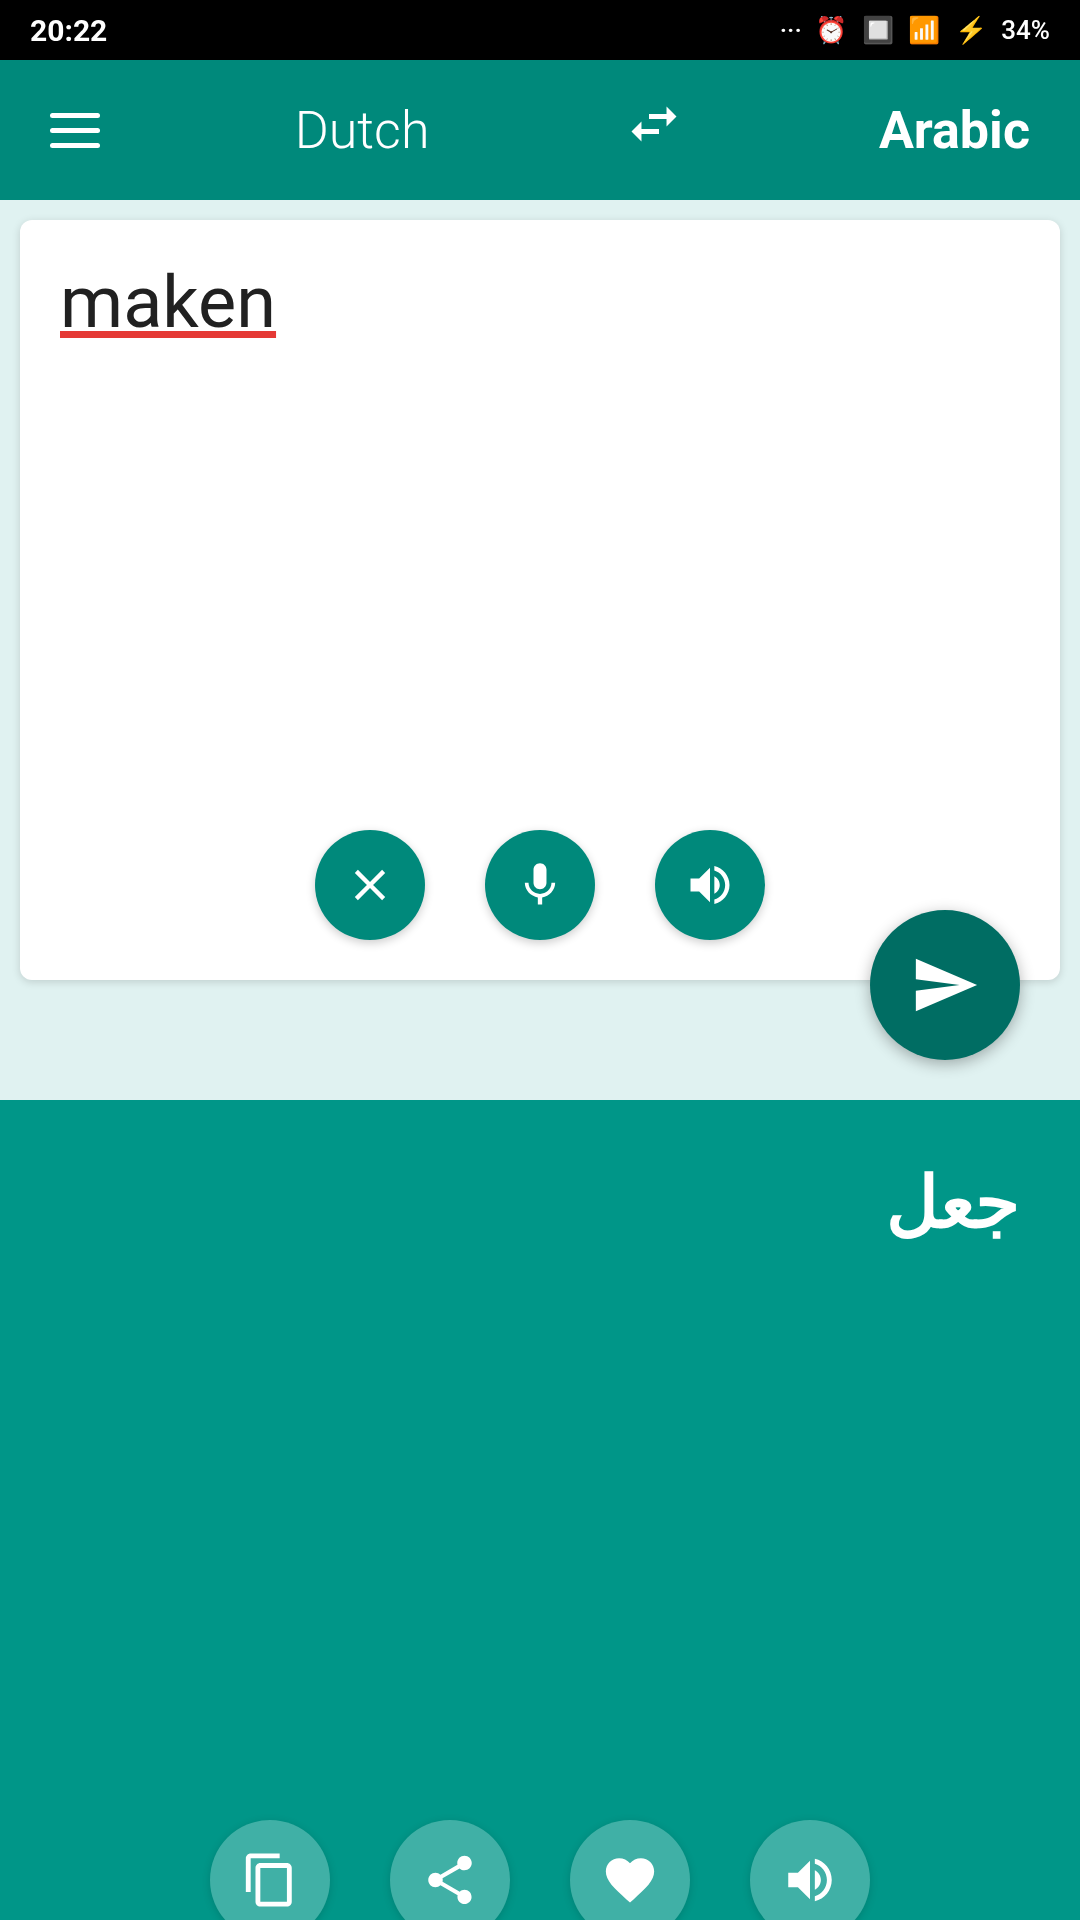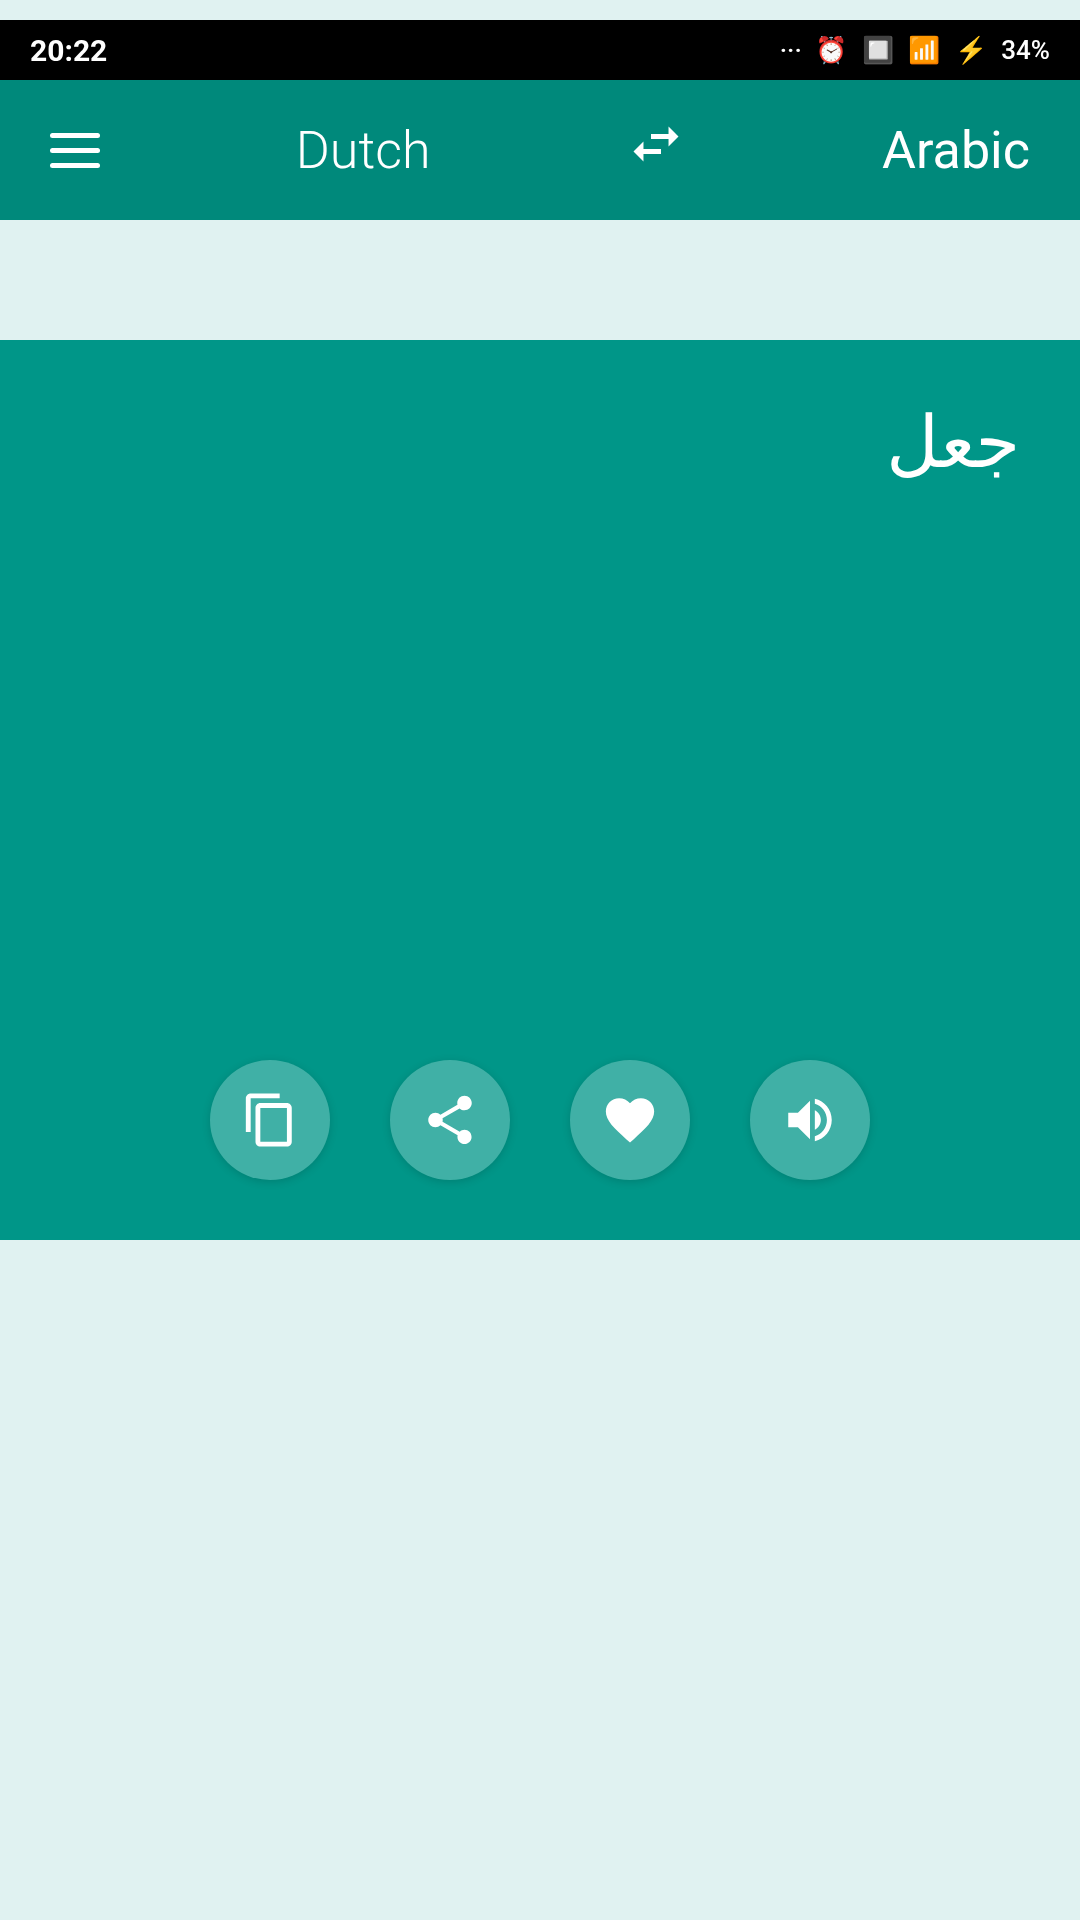--- a/index.html
+++ b/index.html
@@ -21,21 +21,20 @@
     .status-bar {
       background: #000;
       height: 60px;
       display: flex;
       align-items: center;
       justify-content: space-between;
       padding: 0 30px;
       color: #fff;
       font-size: 28px;
       font-weight: 500;
-      margin-top: 20px;
     }
 
     .status-bar-left {
       font-size: 30px;
       font-weight: bold;
     }
 
     .status-bar-right {
       display: flex;
       align-items: center;
@@ -79,21 +78,21 @@
 
     .header-swap-icon {
       color: #fff;
       font-size: 52px;
       cursor: pointer;
     }
 
     .header-lang-target {
       color: #fff;
       font-size: 52px;
-      font-weight: 400;
+      font-weight: 700;
       cursor: pointer;
     }
 
     
     .input-section {
       background: #fff;
       margin: 20px 20px 0 20px;
       border-radius: 12px;
       padding: 40px 40px 30px 40px;
       position: relative;
@@ -172,21 +171,21 @@
       height: 900px;
       display: flex;
       flex-direction: column;
       align-items: flex-end;
       padding: 60px 60px 0 40px;
     }
 
     .output-text {
       font-size: 72px;
       color: #fff;
-      font-weight: 400;
+      font-weight: 700;
       font-family: Arial, sans-serif;
       direction: rtl;
     }
 
     .output-controls {
       position: absolute;
       bottom: 60px;
       left: 0;
       right: 0;
       display: flex;
@@ -249,20 +248,49 @@
   <span class="header-swap-icon">
     <svg viewBox="0 0 24 24" width="60" height="60" fill="white">
       <path d="M6.99 11L3 15l3.99 4v-3H14v-2H6.99v-3zM21 9l-3.99-4v3H10v2h7.01v3L21 9z"></path>
     </svg>
   </span>
   <span class="header-lang-target">Arabic</span>
 </div>
 
 <div class="main-content">
 
+  <div class="input-wrapper">
+    <div class="input-section">
+      <div class="input-text">maken</div>
+
+      <div class="input-controls">
+        <button class="control-btn">
+          <svg viewBox="0 0 24 24">
+            <path d="M19 6.41L17.59 5 12 10.59 6.41 5 5 6.41 10.59 12 5 17.59 6.41 19 12 13.41 17.59 19 19 17.59 13.41 12z"></path>
+          </svg>
+        </button>
+        <button class="control-btn">
+          <svg viewBox="0 0 24 24">
+            <path d="M12 14c1.66 0 2.99-1.34 2.99-3L15 5c0-1.66-1.34-3-3-3S9 3.34 9 5v6c0 1.66 1.34 3 3 3zm5.3-3c0 3-2.54 5.1-5.3 5.1S6.7 14 6.7 11H5c0 3.41 2.72 6.23 6 6.72V21h2v-3.28c3.28-.48 6-3.3 6-6.72h-1.7z"></path>
+          </svg>
+        </button>
+        <button class="control-btn">
+          <svg viewBox="0 0 24 24">
+            <path d="M3 9v6h4l5 5V4L7 9H3zm13.5 3c0-1.77-1.02-3.29-2.5-4.03v8.05c1.48-.73 2.5-2.25 2.5-4.02zM14 3.23v2.06c2.89.86 5 3.54 5 6.71s-2.11 5.85-5 6.71v2.06c4.01-.91 7-4.49 7-8.77s-2.99-7.86-7-8.77z"></path>
+          </svg>
+        </button>
+      </div>
+
+      <button class="translate-fab">
+        <svg viewBox="0 0 24 24">
+          <path d="M2.01 21L23 12 2.01 3 2 10l15 2-15 2z"></path>
+        </svg>
+      </button>
+    </div>
+  </div>
 
   <div class="output-section" style="margin-top: 120px;">
     <div class="output-text">جعل</div>
 
     <div class="output-controls">
       <button class="output-btn">
         <svg viewBox="0 0 24 24" fill="white">
           <path d="M16 1H4c-1.1 0-2 .9-2 2v14h2V3h12V1zm3 4H8c-1.1 0-2 .9-2 2v14c0 1.1.9 2 2 2h11c1.1 0 2-.9 2-2V7c0-1.1-.9-2-2-2zm0 16H8V7h11v14z"></path>
         </svg>
       </button>

